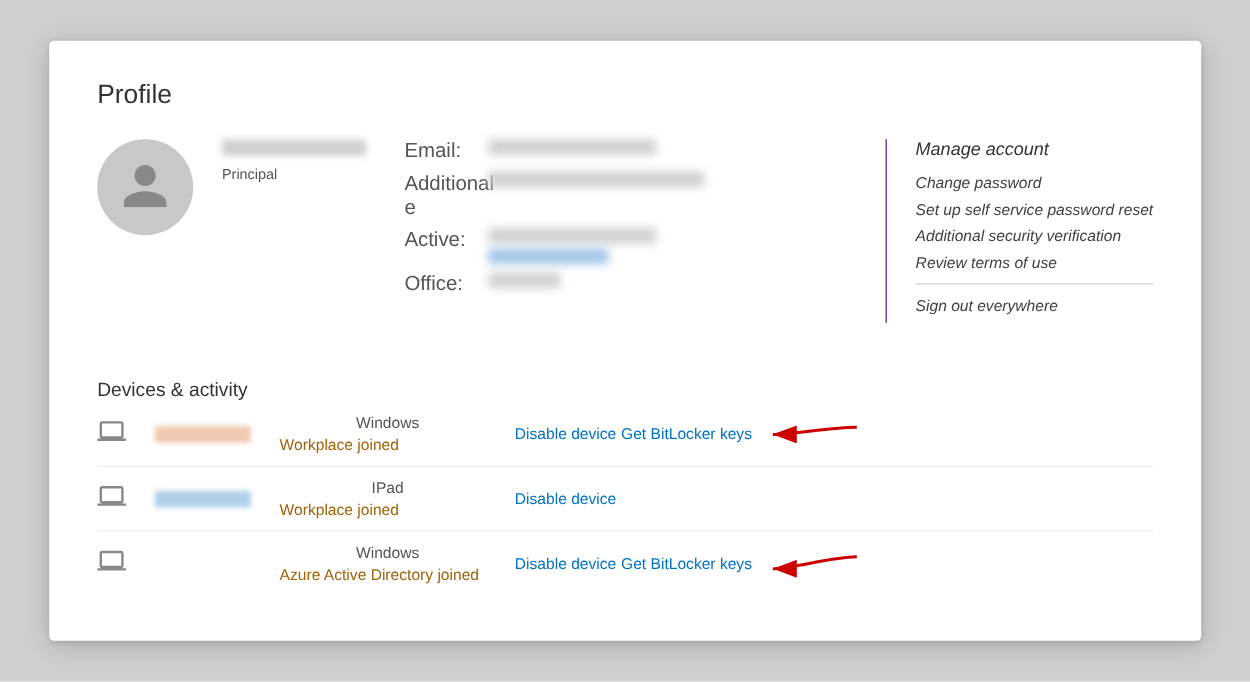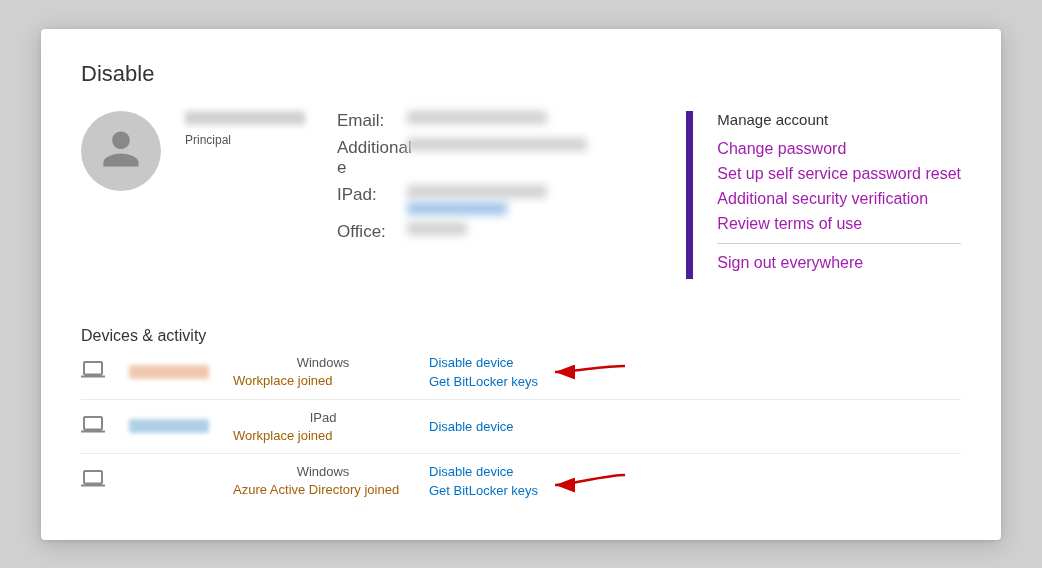--- a/index.html
+++ b/index.html
@@ -94,34 +94,35 @@
     .detail-value-blurred.long { width: 180px; }
     .detail-value-blurred.small { width: 60px; }
     .detail-multi {
       display: flex;
       flex-direction: column;
       gap: 4px;
     }
     .manage-account {
       min-width: 220px;
       padding-left: 24px;
-      border-left: 7px solid #4c1d95;
+      border-left: 1px solid #4c1d95;
+      font-style: italic;
     }
     .manage-title {
       font-size: 15px;
       font-weight: 400;
       color: #333;
       margin-bottom: 12px;
     }
     .manage-link {
       display: block;
-      color: #a21caf;
+      color: #404040;
       text-decoration: none;
       margin-bottom: 7px;
-      font-size: 16px;
+      font-size: 13px;
       cursor: pointer;
     }
     .manage-divider {
       border: none;
       border-top: 1px solid #d0d0d0;
       margin: 10px 0;
     }
     .devices-section {}
     .devices-title {
       font-size: 16px;
@@ -165,21 +166,20 @@
       font-size: 13px;
       margin-bottom: 3px;
       text-align: center;
     }
     .device-join {
       color: #a16207;
       font-size: 13px;
     }
     .device-actions {
       display: flex;
-      flex-direction: column;
       gap: 4px;
       margin-left: 16px;
     }
     .device-action-link {
       color: #0072c6;
       text-decoration: none;
       font-size: 13px;
       cursor: pointer;
     }
     .arrow-annotation {
@@ -190,21 +190,21 @@
     .arrow-svg {
       width: 80px;
       height: 28px;
     }
   </style>
 </head>
 <body>
 
 <div class="card">
 
-  <div class="page-title">Disable</div>
+  <div class="page-title">Profile</div>
 
   <div class="profile-section">
 
     <div class="avatar-container">
       <span class="avatar-icon">
         <svg viewBox="0 0 24 24" xmlns="http://www.w3.org/2000/svg">
           <path d="M12 12c2.7 0 4.8-2.1 4.8-4.8S14.7 2.4 12 2.4 7.2 4.5 7.2 7.2 9.3 12 12 12zm0 2.4c-3.2 0-9.6 1.6-9.6 4.8v2.4h19.2v-2.4c0-3.2-6.4-4.8-9.6-4.8z"></path>
         </svg>
       </span>
     </div>
@@ -220,21 +220,21 @@
         <span class="detail-label">Email:</span>
         <div class="detail-value-blurred medium"></div>
       </div>
 
       <div class="detail-row">
         <span class="detail-label">Additional e</span>
         <div class="detail-value-blurred long"></div>
       </div>
 
       <div class="detail-row">
-        <span class="detail-label">IPad:</span>
+        <span class="detail-label">Active:</span>
         <div class="detail-multi">
           <div class="detail-value-blurred medium"></div>
           <div class="detail-value-blurred short" style="background:#a0c4e8;"></div>
         </div>
       </div>
 
       <div class="detail-row">
         <span class="detail-label">Office:</span>
         <div class="detail-value-blurred small"></div>
       </div>

